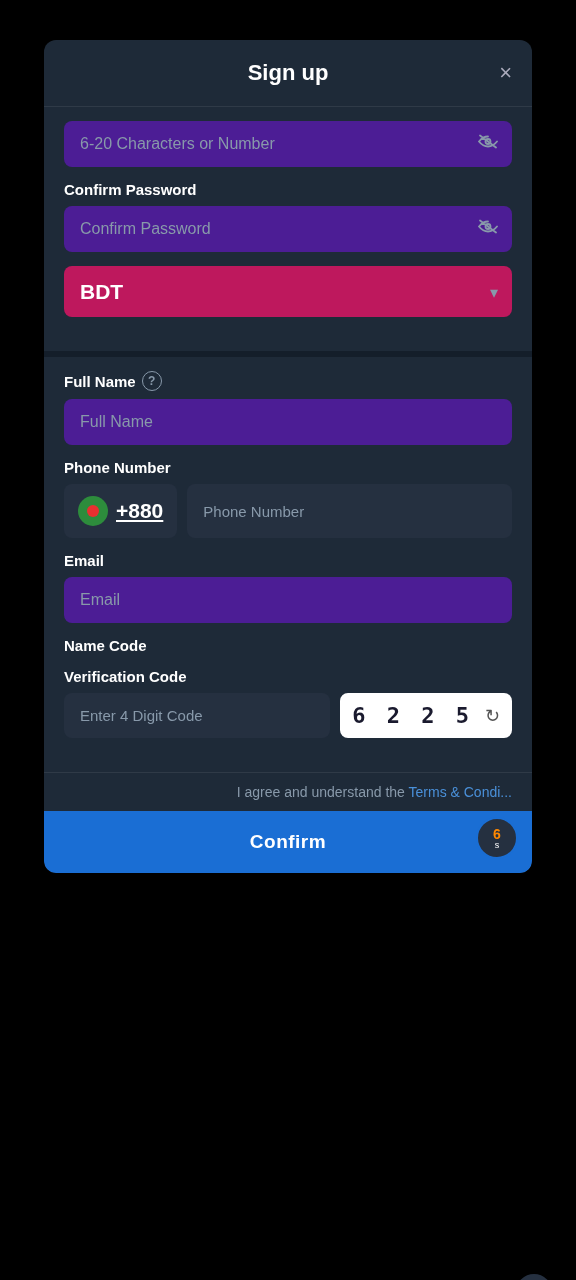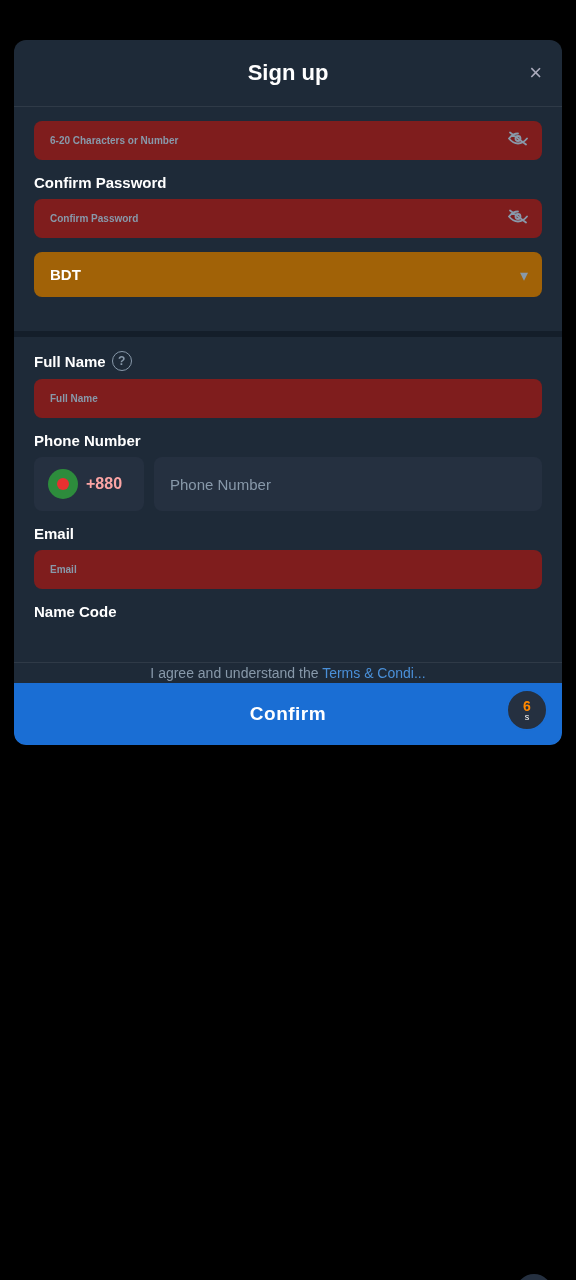--- a/index.html
+++ b/index.html
@@ -22,21 +22,21 @@
       width: 576px;
       min-height: 1280px;
       background: rgba(0,0,0,0.7);
       display: flex;
       flex-direction: column;
       align-items: center;
       padding-top: 40px;
     }
 
     .modal {
-      width: 548px;
+      width: 488px;
       background: #1e2a38;
       border-radius: 12px;
       overflow: hidden;
       position: relative;
     }
 
     .modal-header {
       display: flex;
       align-items: center;
       justify-content: center;
@@ -96,28 +96,27 @@
       cursor: pointer;
     }
 
     .input-wrapper {
       position: relative;
       width: 100%;
     }
 
     .form-input {
       width: 100%;
-      background: #7f1d1d;
+      background: #4c1d95;
       border: none;
       border-radius: 8px;
       padding: 14px 16px;
       color: #8899aa;
-      font-size: 10px;
+      font-size: 16px;
       outline: none;
-      font-weight: bold;
     }
 
     .form-input::placeholder {
       color: #8899aa;
     }
 
     .input-eye {
       position: absolute;
       right: 14px;
       top: 50%;
@@ -126,26 +125,26 @@
       font-size: 18px;
       cursor: pointer;
     }
 
     .currency-select-wrapper {
       position: relative;
     }
 
     .currency-select {
       width: 100%;
-      background: #a16207;
+      background: #be185d;
       border: none;
       border-radius: 8px;
       padding: 14px 16px;
       color: #ffffff;
-      font-size: 15px;
+      font-size: 21px;
       font-weight: 600;
       outline: none;
       appearance: none;
       cursor: pointer;
     }
 
     .select-arrow {
       position: absolute;
       right: 14px;
       top: 50%;
@@ -191,23 +190,24 @@
     }
 
     .flag-dot {
       width: 12px;
       height: 12px;
       border-radius: 50%;
       background: #e83030;
     }
 
     .country-code {
-      color: #fca5a5;
-      font-size: 16px;
+      color: #ffffff;
+      font-size: 21px;
       font-weight: 600;
+      text-decoration: underline;
     }
 
     .phone-input {
       flex: 1;
       background: #253040;
       border: none;
       border-radius: 8px;
       padding: 14px 16px;
       color: #8899aa;
       font-size: 15px;
@@ -259,22 +259,22 @@
 
     .refresh-icon {
       color: #555;
       font-size: 18px;
       cursor: pointer;
       margin-left: 4px;
     }
 
     .terms-bar {
       background: #1e2a38;
-      padding: 2px 20px;
-      text-align: center;
+      padding: 11px 20px;
+      text-align: right;
       font-size: 14px;
       color: #8899aa;
       border-top: 1px solid rgba(255,255,255,0.08);
       margin-top: 14px;
     }
 
     .terms-link {
       color: #4a90d9;
       cursor: pointer;
     }
@@ -426,20 +426,32 @@
         </div>
         <input class="form-input" type="email" placeholder="Email" style="">
       </div>
 
       <div class="field-group">
         <div class="field-label">
           <span>Name Code</span>
         </div>
       </div>
 
+      <div class="field-group">
+        <div class="field-label">
+          <span>Verification Code</span>
+        </div>
+        <div class="verification-row">
+          <input class="verification-input" type="text" placeholder="Enter 4 Digit Code" style="">
+          <div class="captcha-box">
+            <span class="captcha-text">6 2 2 5</span>
+            <span class="refresh-icon">↻</span>
+          </div>
+        </div>
+      </div>
 
     </div>
 
     <div class="terms-bar">
       <span>I agree and understand the</span>
       <span class="terms-link">Terms &amp; Condi...</span>
     </div>
 
     <div class="confirm-wrapper" style="position:relative;">
       <button class="confirm-btn">Confirm</button>

